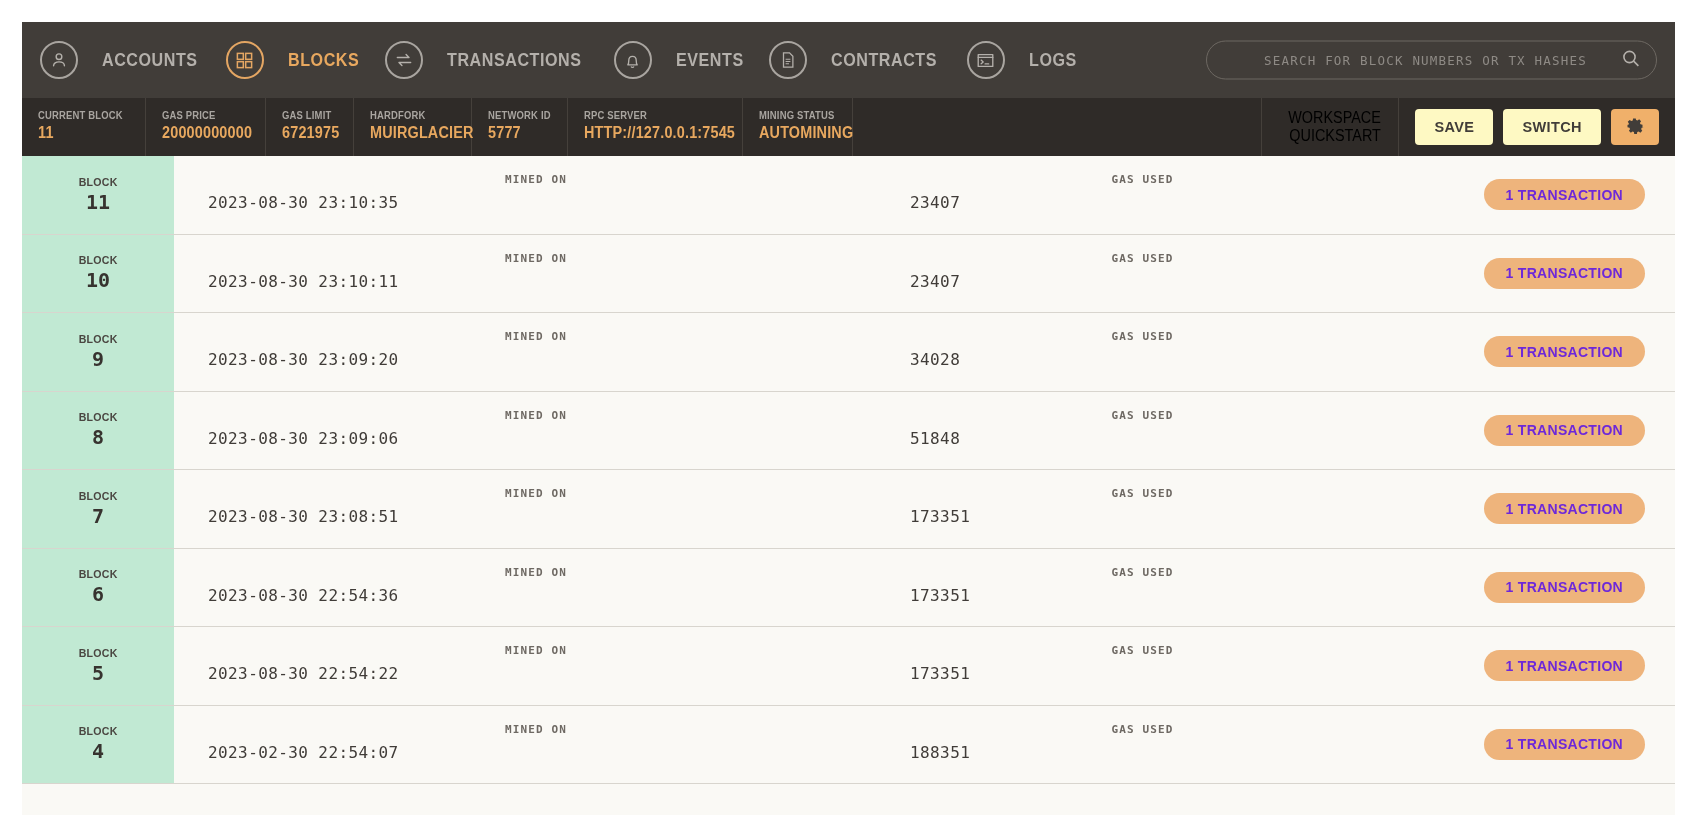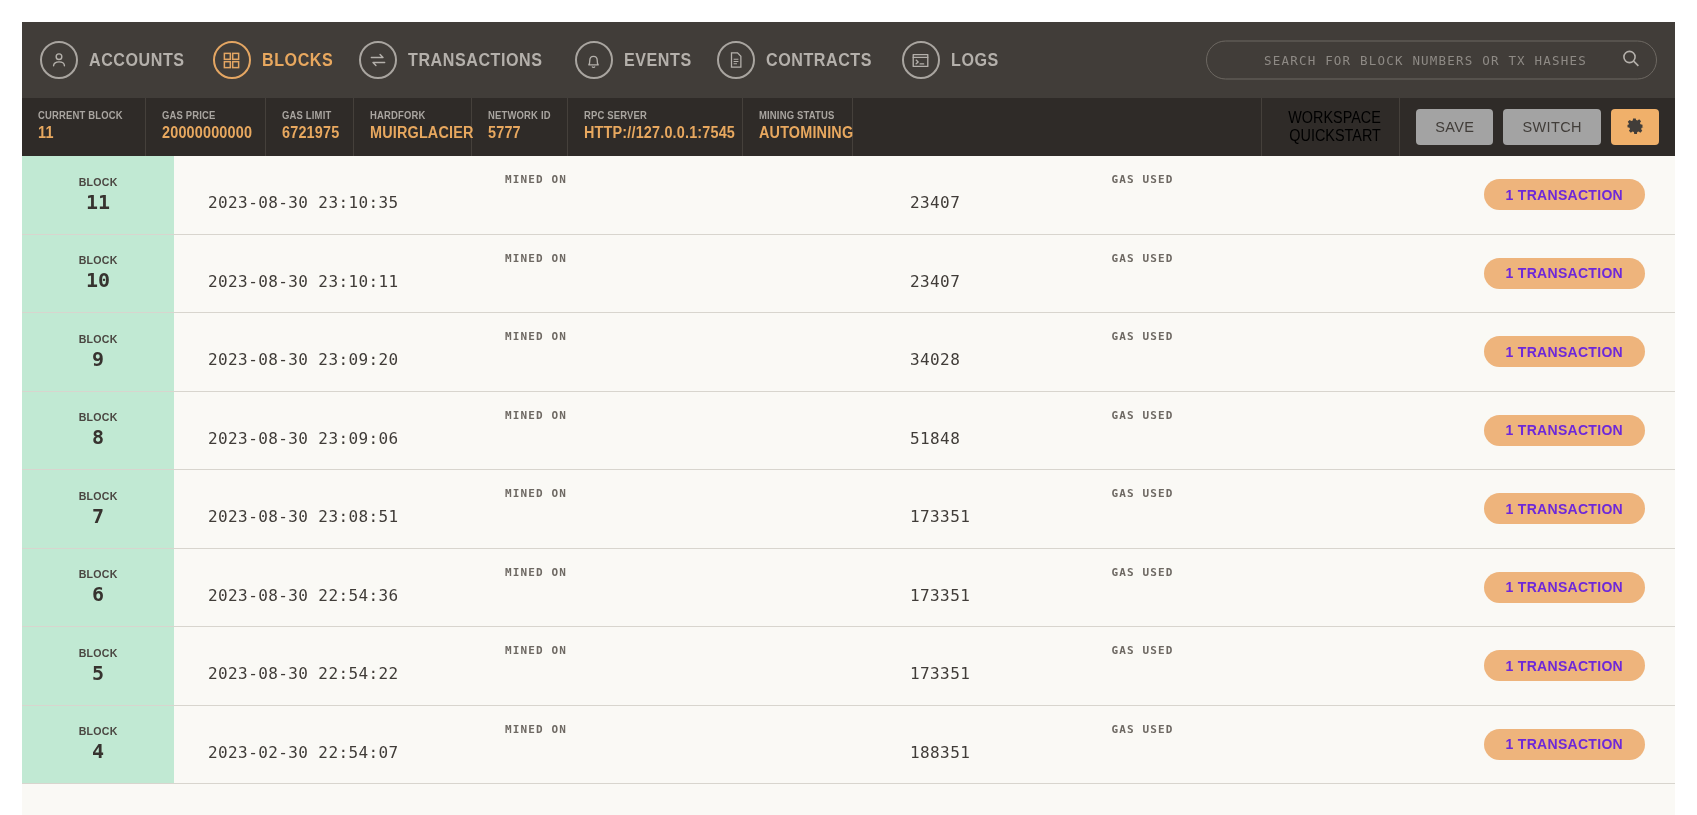--- a/index.html
+++ b/index.html
@@ -25,21 +25,21 @@
     height: 76px;
     background: #413d39;
     display: flex;
     align-items: center;
     padding: 0 0 0 14px;
     position: relative;
   }
   .navitem {
     display: flex;
     align-items: center;
-    gap: 11px;
+    gap: 24px;
     padding: 0 16px 0 4px;
     height: 76px;
     cursor: pointer;
     user-select: none;
   }
   .navcircle {
     width: 38px; height: 38px;
     border-radius: 50%;
     border: 2px solid #a9a5a0;
     display: flex; align-items: center; justify-content: center;
@@ -126,28 +126,28 @@
     text-align: right;
   }
   .ws-cell .k, .ws-cell .v { transform: scaleX(0.9); transform-origin: right center; }
   .btnwrap {
     display: flex;
     align-items: center;
     gap: 10px;
     padding: 0 16px;
   }
   .pbtn {
-    background: #a3a3a3;
+    background: #fef9c3;
     color: #413d39;
     border: none;
     border-radius: 4px;
     height: 36px;
     padding: 0 19px;
     font-size: 14.5px;
-    font-weight: normal;
+    font-weight: bold;
     letter-spacing: 0.4px;
     font-family: "Liberation Sans Narrow", "Liberation Sans", sans-serif;
     cursor: pointer;
   }
   .gearbtn {
     background: #f0b06a;
     border: none;
     border-radius: 4px;
     width: 48px; height: 36px;
     display: flex; align-items: center; justify-content: center;

